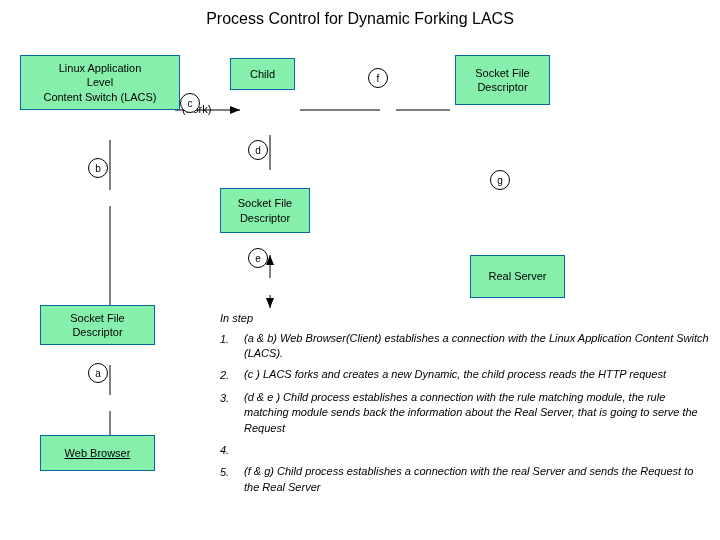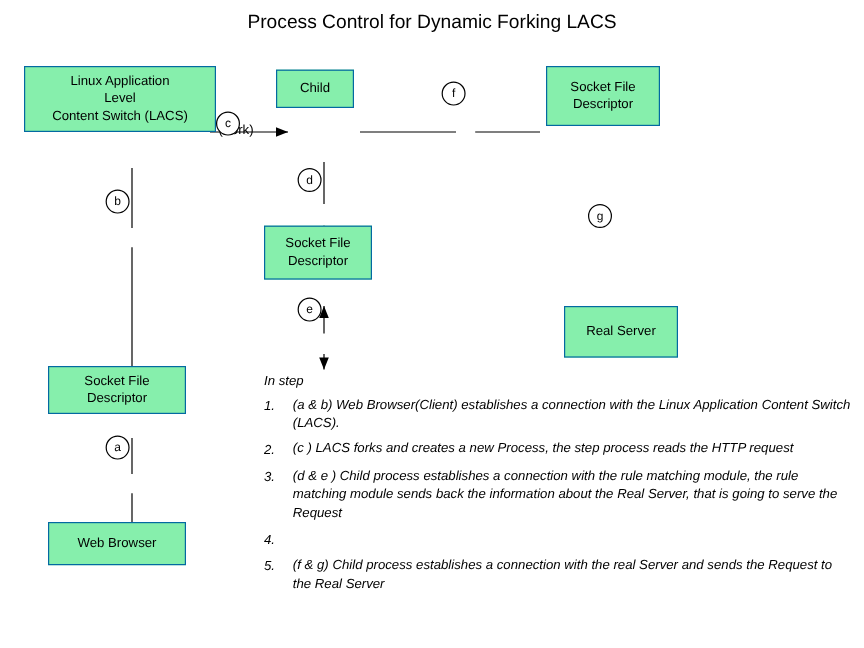--- a/index.html
+++ b/index.html
@@ -132,21 +132,21 @@
 
   <div class="box" style="position:absolute;top:188px;left:220px;width:90px;height:45px;">
     <span>Socket File<br>Descriptor</span>
   </div>
 
 
   <div class="box" style="position:absolute;top:305px;left:40px;width:115px;height:40px;">
     <span>Socket File<br>Descriptor</span>
   </div>
 
-  <div class="box" style="position:absolute;top:435px;left:40px;width:115px;height:36px;">
+  <div class="box" style="position:absolute;top:435px;left:40px;width:115px;height:36px;text-decoration:underline;">
     <span>Web Browser</span>
   </div>
 
   <div class="box" style="position:absolute;top:255px;left:455px;width:95px;height:43px;margin-left:15px;">
     <span>Real Server</span>
   </div>
 
   <div class="circle-label" style="position:absolute;top:158px;left:88px;">
     <span>b</span>
   </div>
@@ -176,21 +176,21 @@
   </div>
 
   <div class="legend">
     <div class="legend-title">In step</div>
     <div class="legend-item">
       <span class="legend-num">1.</span>
       <span class="legend-text">(a &amp; b)  Web Browser(Client) establishes a connection with the Linux Application Content Switch (LACS).</span>
     </div>
     <div class="legend-item">
       <span class="legend-num">2.</span>
-      <span class="legend-text">(c )  LACS forks and creates a new Process, the step process reads the HTTP request</span>
+      <span class="legend-text">(c )  LACS forks and creates a new Dynamic, the child process reads the HTTP request</span>
     </div>
     <div class="legend-item">
       <span class="legend-num">3.</span>
       <span class="legend-text">(d &amp; e ) Child process establishes a connection with the rule matching module, the rule matching module sends back the information about the Real Server, that is going to serve the Request</span>
     </div>
     <div class="legend-item">
       <span class="legend-num">4.</span>
       <span class="legend-text"></span>
     </div>
     <div class="legend-item">

